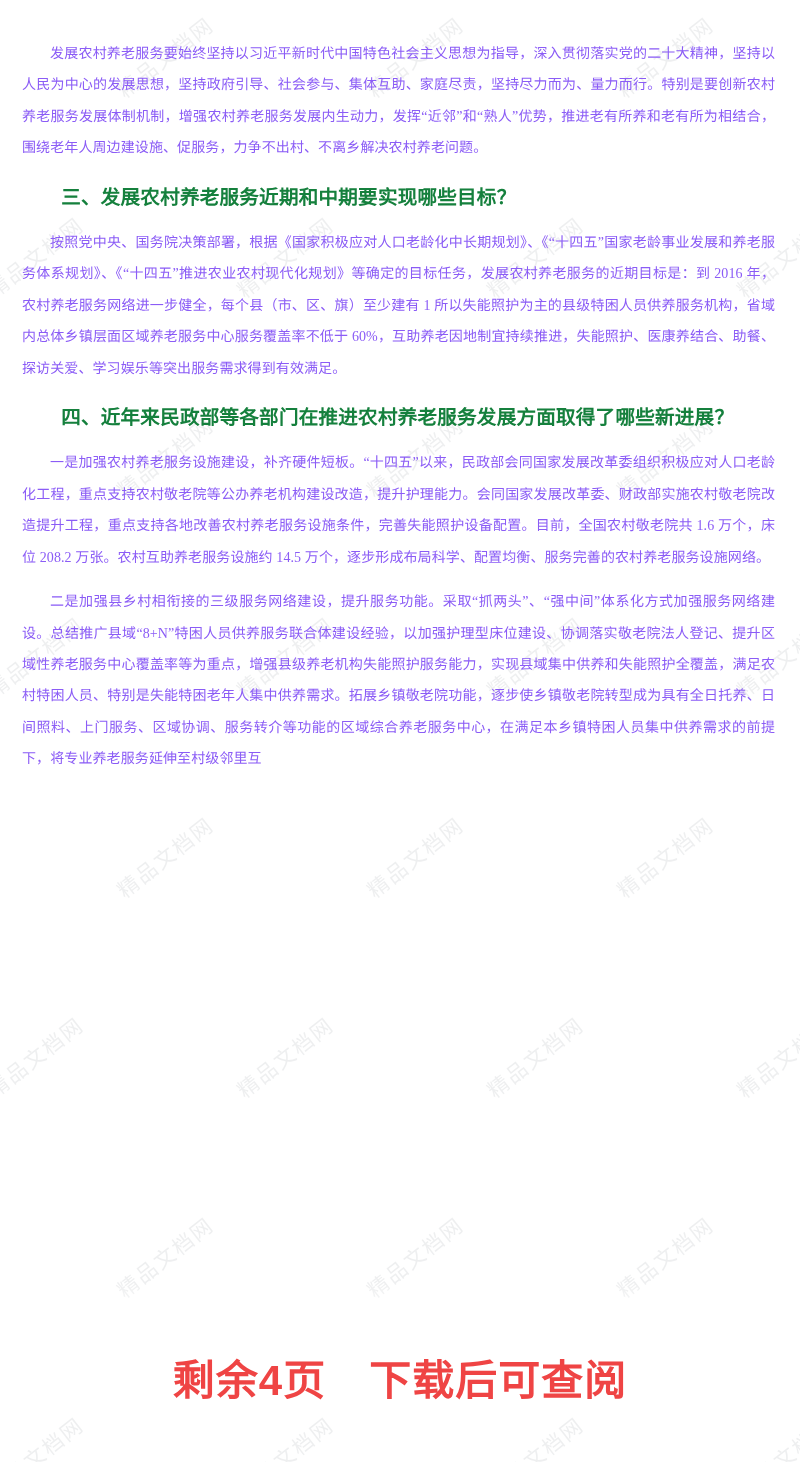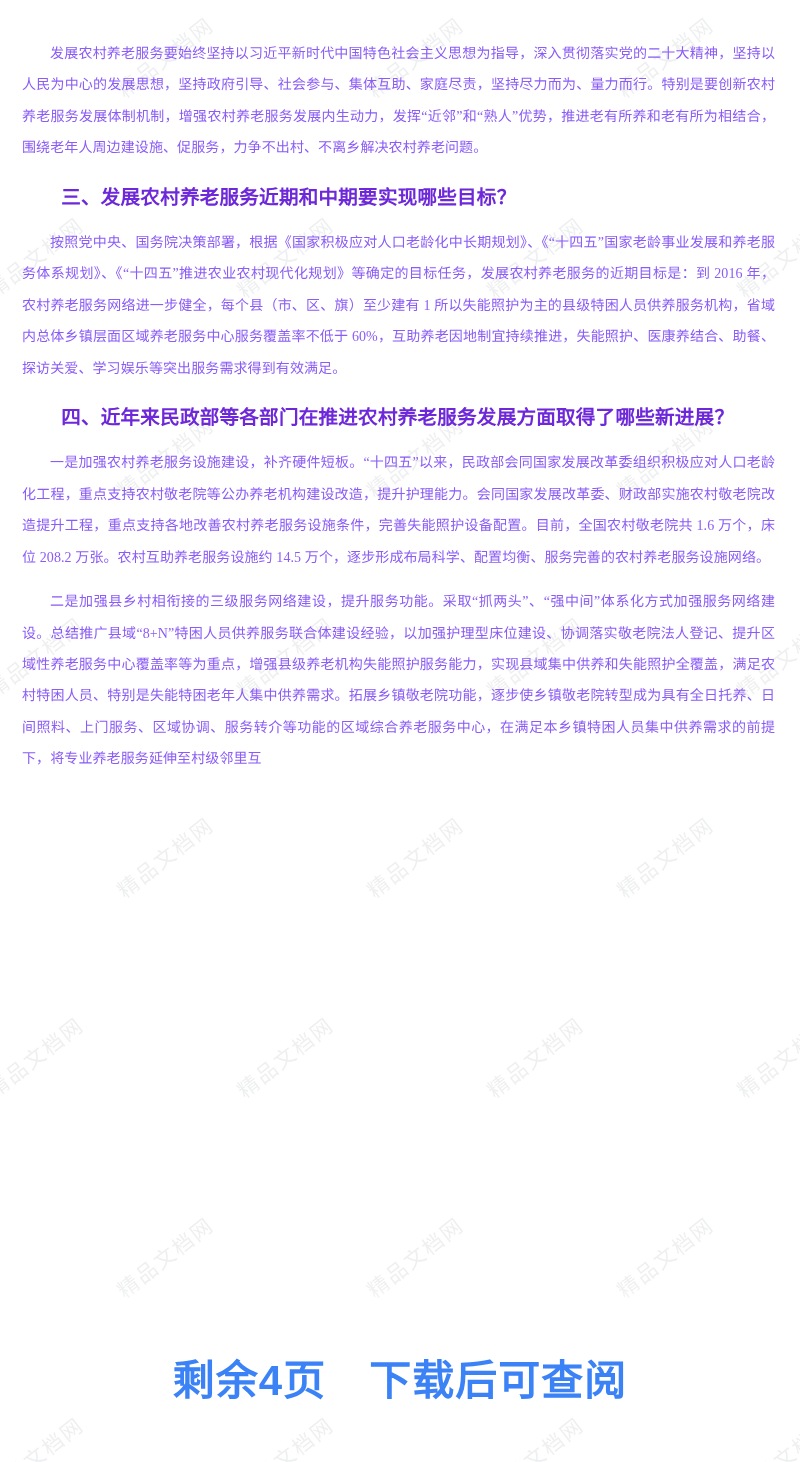--- a/index.html
+++ b/index.html
@@ -61,21 +61,21 @@
     text-indent: 2em;
     margin: 0 0 13px 0;
     letter-spacing: 0.1px;
     -webkit-font-smoothing: antialiased;
   }
 
   .heading {
     font-size: 19.6px;
     line-height: 31.4px;
     font-weight: bold;
-    color: #6d28d9;
+    color: #15803d;
     text-align: justify;
     text-justify: inter-ideograph;
     text-indent: 2em;
     margin: 18px 0 14px 0;
     font-family: "Liberation Sans", "DejaVu Sans", sans-serif;
     letter-spacing: 0.2px;
   }
 
   
   #paywall {
@@ -84,21 +84,21 @@
     right: 0;
     top: 1355px;
     z-index: 4;
     text-align: center;
   }
   #paywall-text {
     display: inline-block;
     font-family: "Liberation Sans", "DejaVu Sans", sans-serif;
     font-size: 42px;
     font-weight: bold;
-    color: #3b82f6;
+    color: #ef4444;
     letter-spacing: 1px;
     white-space: pre;
     line-height: 52px;
   }
 
   
   #fade {
     position: absolute;
     left: 0;
     right: 0;

